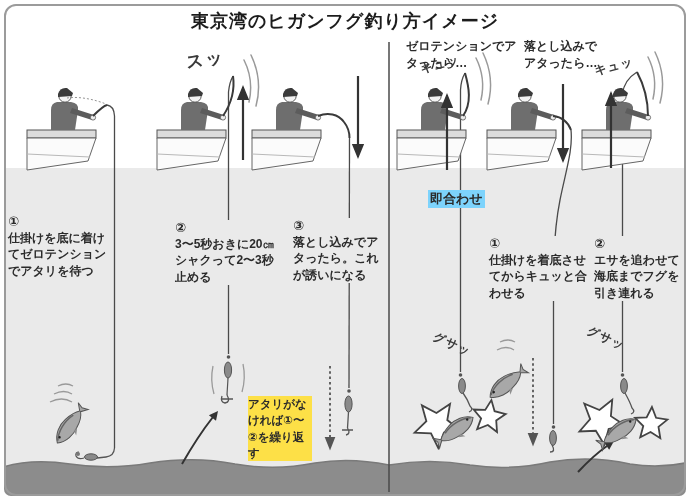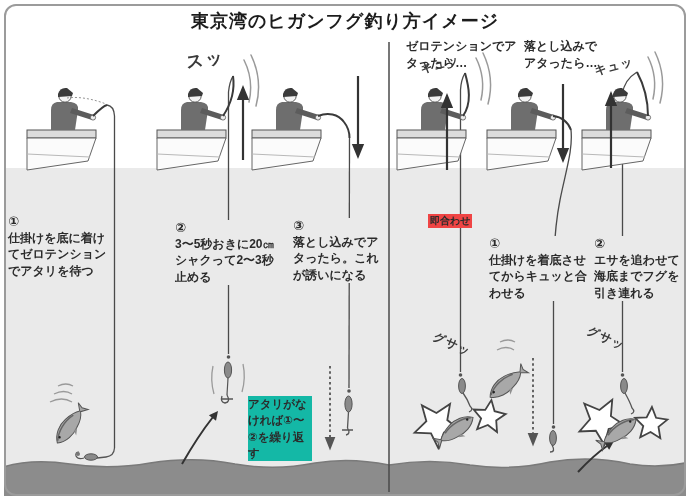--- a/index.html
+++ b/index.html
@@ -1,28 +1,28 @@
 <!DOCTYPE html>
 <html><head>
 <meta charset="utf-8">
 <style>
   html,body{margin:0;padding:0;background:#fff;}
   .page{position:relative;width:690px;height:500px;background:#fff;
         font-family:"Liberation Sans","DejaVu Sans",sans-serif;color:#2b2b2b;}
-  .scene{position:absolute;inset:4px;border-radius:0;overflow:hidden;background:#fff;}
+  .scene{position:absolute;inset:4px;border-radius:7px;overflow:hidden;background:#fff;}
   .stage{position:absolute;left:-4px;top:-4px;width:690px;height:500px;}
   .frame{position:absolute;inset:4px;border:2px solid #9b9b9b;border-radius:12px;pointer-events:none;}
   svg.art{position:absolute;left:0;top:0;}
   .title{position:absolute;left:0;right:0;top:9px;text-align:center;
          font-size:18px;font-weight:800;letter-spacing:1px;color:#1c1c1c;}
   .lbl{position:absolute;font-size:12px;font-weight:700;line-height:1.38;background:#eaeaea;}
   .lbl .num{font-size:13px;line-height:1.2;}
   .hdr{position:absolute;font-size:12px;font-weight:700;line-height:1.38;}
-  .note{position:absolute;font-size:11.5px;font-weight:700;line-height:1.42;background:#14b8a6;}
-  .imm{position:absolute;font-size:10px;font-weight:800;background:#ef4444;padding:0 2px;margin-top:24px;}
+  .note{position:absolute;font-size:11.5px;font-weight:700;line-height:1.42;background:#fde047;}
+  .imm{position:absolute;font-size:13px;font-weight:800;background:#7dd3fc;padding:0 2px;}
   .sfx{position:absolute;font-weight:700;color:#3a3a3a;white-space:nowrap;}
   .sfx-su{font-size:17px;transform:rotate(-8deg);letter-spacing:2px;}
   .sfx-kyu{font-size:12px;transform:rotate(-14deg);letter-spacing:1px;}
   .sfx-gusa{font-size:12px;transform:rotate(24deg);letter-spacing:1px;}
 </style>
 </head>
 <body>
 
 <div class="page">
  <div class="scene">

